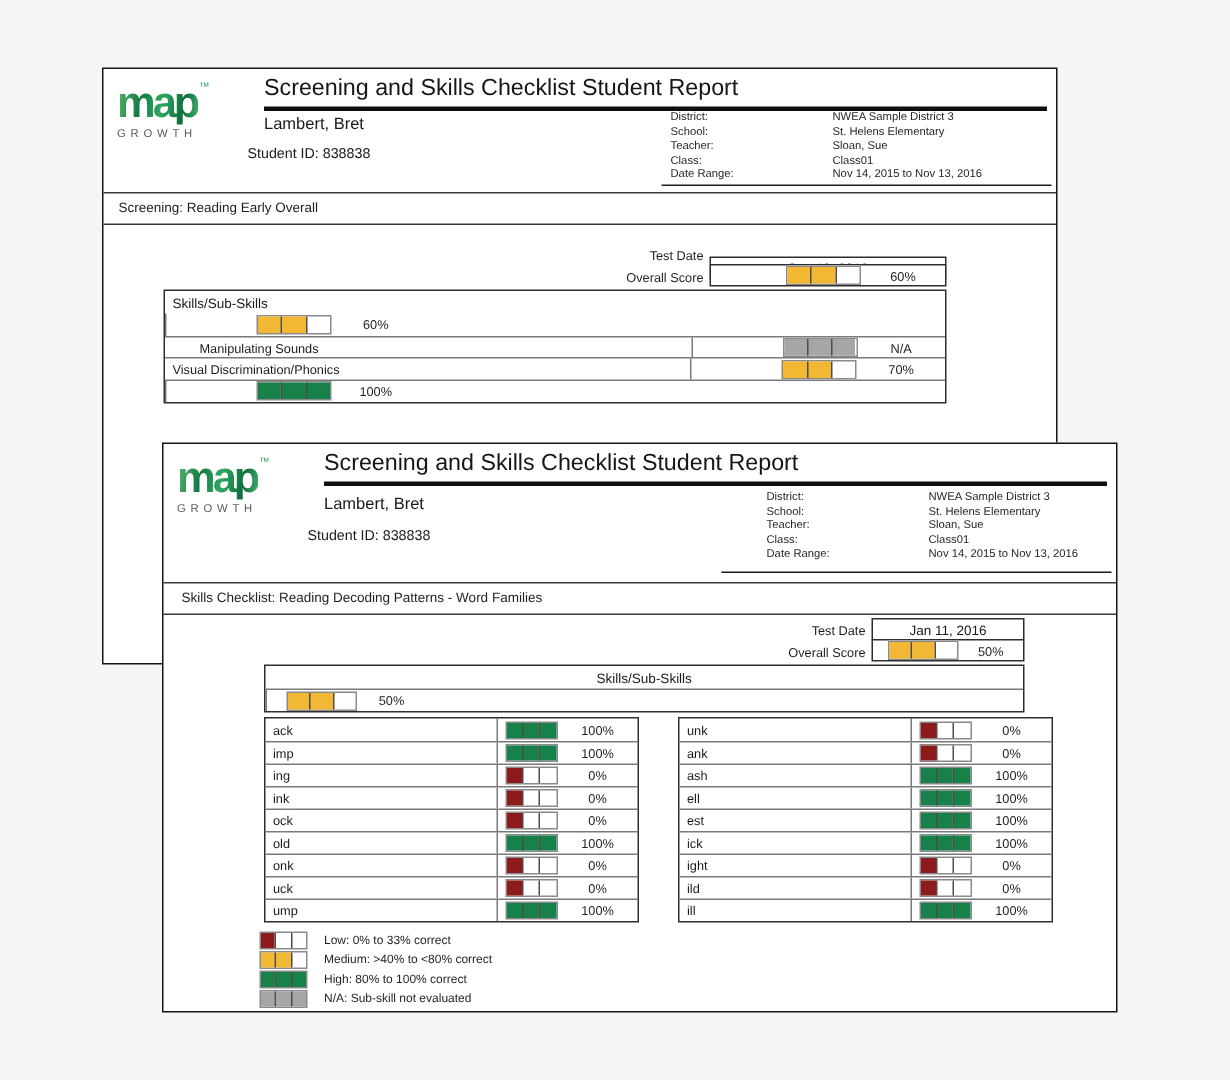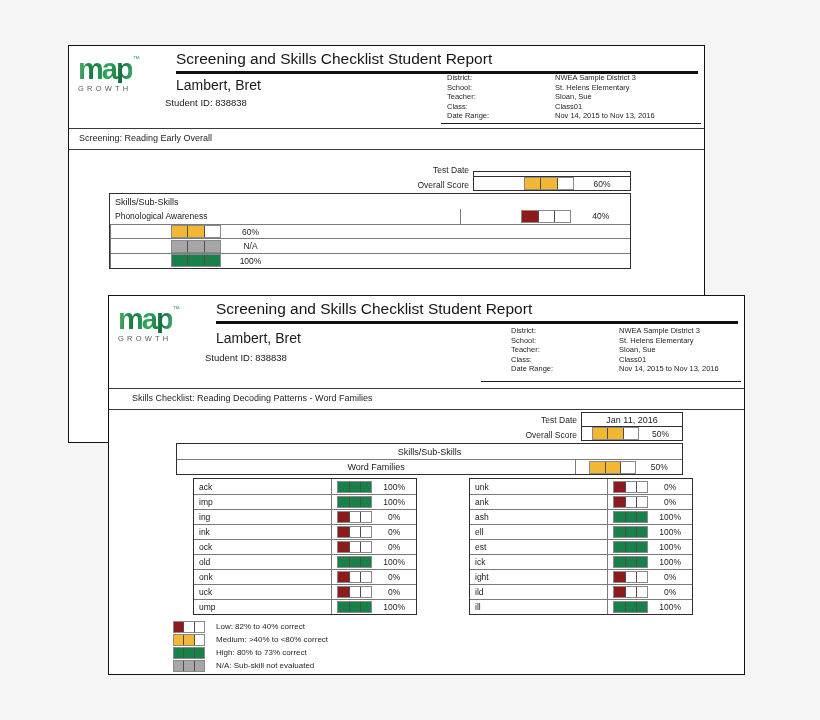--- a/index.html
+++ b/index.html
@@ -11,36 +11,36 @@
 
   
   .logo{position:absolute;left:9px;top:9px;width:90px;}
   .logo-map{font-weight:800;font-size:29px;line-height:28px;letter-spacing:-2px;
     background:linear-gradient(100deg,#57b86b 0%,#157a43 30%,#2fa85f 55%,#0e6e3c 80%,#46b273 100%);
     -webkit-background-clip:text;background-clip:text;color:transparent;display:inline-block;}
   .logo-tm{font-size:7px;color:#2f9e5d;vertical-align:top;margin-left:1px;}
   .logo-growth{font-size:7.5px;letter-spacing:3.2px;color:#5b5b5b;margin-top:1px;}
   .title{position:absolute;left:107px;top:4px;font-size:15.5px;color:#161616;white-space:nowrap;}
   .title-rule{position:absolute;left:107px;right:6px;top:25px;height:3px;background:#101010;}
-  .student-name{position:absolute;left:107px;font-size:14px;}
+  .student-name{position:absolute;left:107px;font-size:11px;}
   .student-id{position:absolute;left:96px;font-size:9.5px;}
   .page1 .student-name{top:31px}.page1 .student-id{top:51px}
   .page2 .student-name{top:34px}.page2 .student-id{top:56px}
   .info{position:absolute;display:grid;grid-template-columns:108px auto;font-size:7.5px;line-height:9.6px;color:#262626;}
   .page1 .info{left:378px;top:27px}
   .page2 .info{left:402px;top:30px}
   .info-rule{position:absolute;height:1px;background:#1c1c1c;width:260px;}
   .page1 .info-rule{left:372px;top:77px}
   .page2 .info-rule{left:372px;top:85px}
 
   
   .band-line{position:absolute;left:0;right:0;height:1px;background:#3a3a3a;}
   .band-text{position:absolute;font-size:9px;color:#1f1f1f;}
   .page1 .bl1{top:82px}.page1 .band-text{left:10px;top:87px}.page1 .bl2{top:103px}
-  .page2 .bl1{top:92px}.page2 .band-text{left:23px;top:97px}.page2 .bl2{top:113px}
+  .page2 .bl1{top:92px}.page2 .band-text{left:12px;top:97px}.page2 .bl2{top:113px}
 
   
   .hlabel{position:absolute;text-align:right;font-size:8.5px;color:#1f1f1f;}
   .page1 .tdl{left:264px;top:119px;width:136px}
   .page1 .osl{left:264px;top:134px;width:136px}
   .page2 .tdl{left:330px;top:119px;width:138px}
   .page2 .osl{left:330px;top:134px;width:138px}
   .obox{position:absolute;height:15px;border:1px solid #2e2e2e;background:#fff;
     box-sizing:border-box;display:flex;align-items:center;}
   .obox.datebox{justify-content:center;font-size:9px;}
@@ -76,21 +76,21 @@
   .p1-skills .thead{height:15px;padding-left:5px;}
   .p1-skills .cname{width:352px;}
   .p1-skills .cscore{width:170px;padding-left:60px;}
 
   .p2-head{left:67px;top:147px;width:507px;}
   .p2-head .trow{height:15px;}
   .p2-head .thead{height:15px;justify-content:center;}
   .p2-head .cname{width:400px;justify-content:center;font-size:9px;padding-left:0;}
   .p2-head .cscore{width:107px;padding-left:13px;}
 
-  .wt{top:182px;width:224px;margin-left:17px;}
+  .wt{top:182px;width:250px;}
   .wt .trow{height:15px;}
   .wt .cname{width:155px;}
   .wt .cscore{width:95px;padding-left:5px;}
   .wt-left{left:67px;}
   .wt-right{left:343px;}
 
   
   .legend{position:absolute;left:64px;top:324px;}
   .lrow{display:flex;align-items:center;height:13px;}
   .ltext{font-size:8px;margin-left:11px;color:#1f1f1f;}
@@ -138,48 +138,49 @@
             <i></i>
           </span>
         </span>
       <span class="pct">60%</span>
     </div>
 
     <div class="tbl p1-skills">
       <div class="trow thead">Skills/Sub-Skills</div>
       <div id="p1-rows">
           <div class="trow">
-            <div class="cname">Phonological Awareness</div>
-            <div class="cscore">
-              <span class="bar bar-lg">
-                <i style="background: rgb(142, 27, 27);"></i>
-                <i></i>
-                <i></i>
-              </span>
-              <span class="pct">40%</span>
-            </div>
-          </div>
-          <div class="trow">
             <div class="cscore">
               <span class="bar bar-lg">
                 <i style="background: rgb(242, 183, 51);"></i>
                 <i style="background: rgb(242, 183, 51);"></i>
                 <i></i>
               </span>
               <span class="pct">60%</span>
             </div>
           </div>
           <div class="trow">
+            <div class="cname ind">Manipulating Sounds</div>
             <div class="cscore">
               <span class="bar bar-lg">
                 <i style="background: rgb(166, 166, 166);"></i>
                 <i style="background: rgb(166, 166, 166);"></i>
                 <i style="background: rgb(166, 166, 166);"></i>
               </span>
               <span class="pct">N/A</span>
+            </div>
+          </div>
+          <div class="trow">
+            <div class="cname">Visual Discrimination/Phonics</div>
+            <div class="cscore">
+              <span class="bar bar-lg">
+                <i style="background: rgb(242, 183, 51);"></i>
+                <i style="background: rgb(242, 183, 51);"></i>
+                <i></i>
+              </span>
+              <span class="pct">70%</span>
             </div>
           </div>
           <div class="trow">
             <div class="cscore">
               <span class="bar bar-lg">
                 <i style="background: rgb(23, 129, 73);"></i>
                 <i style="background: rgb(23, 129, 73);"></i>
                 <i style="background: rgb(23, 129, 73);"></i>
               </span>
               <span class="pct">100%</span>
@@ -226,21 +227,20 @@
             <i style="background: rgb(242, 183, 51);"></i>
             <i></i>
           </span>
         </span>
       <span class="pct">50%</span>
     </div>
 
     <div class="tbl p2-head">
       <div class="trow thead">Skills/Sub-Skills</div>
       <div class="trow">
-        <div class="cname">Word Families</div>
         <div class="cscore">
           <span class="barslot">
               <span class="bar bar-md">
                 <i style="background: rgb(242, 183, 51);"></i>
                 <i style="background: rgb(242, 183, 51);"></i>
                 <i></i>
               </span>
             </span>
           <span class="pct">50%</span>
         </div>
@@ -450,37 +450,37 @@
         </div>
       </div>
 
     <div class="legend" id="legend">
         <div class="lrow">
           <span class="bar bar-leg">
             <i style="background: rgb(142, 27, 27);"></i>
             <i></i>
             <i></i>
           </span>
-          <span class="ltext">Low: 82% to 40% correct</span>
+          <span class="ltext">Low: 0% to 33% correct</span>
         </div>
         <div class="lrow">
           <span class="bar bar-leg">
             <i style="background: rgb(242, 183, 51);"></i>
             <i style="background: rgb(242, 183, 51);"></i>
             <i></i>
           </span>
           <span class="ltext">Medium: &gt;40% to &lt;80% correct</span>
         </div>
         <div class="lrow">
           <span class="bar bar-leg">
             <i style="background: rgb(23, 129, 73);"></i>
             <i style="background: rgb(23, 129, 73);"></i>
             <i style="background: rgb(23, 129, 73);"></i>
           </span>
-          <span class="ltext">High: 80% to 73% correct</span>
+          <span class="ltext">High: 80% to 100% correct</span>
         </div>
         <div class="lrow">
           <span class="bar bar-leg">
             <i style="background: rgb(166, 166, 166);"></i>
             <i style="background: rgb(166, 166, 166);"></i>
             <i style="background: rgb(166, 166, 166);"></i>
           </span>
           <span class="ltext">N/A: Sub-skill not evaluated</span>
         </div>
       </div>

